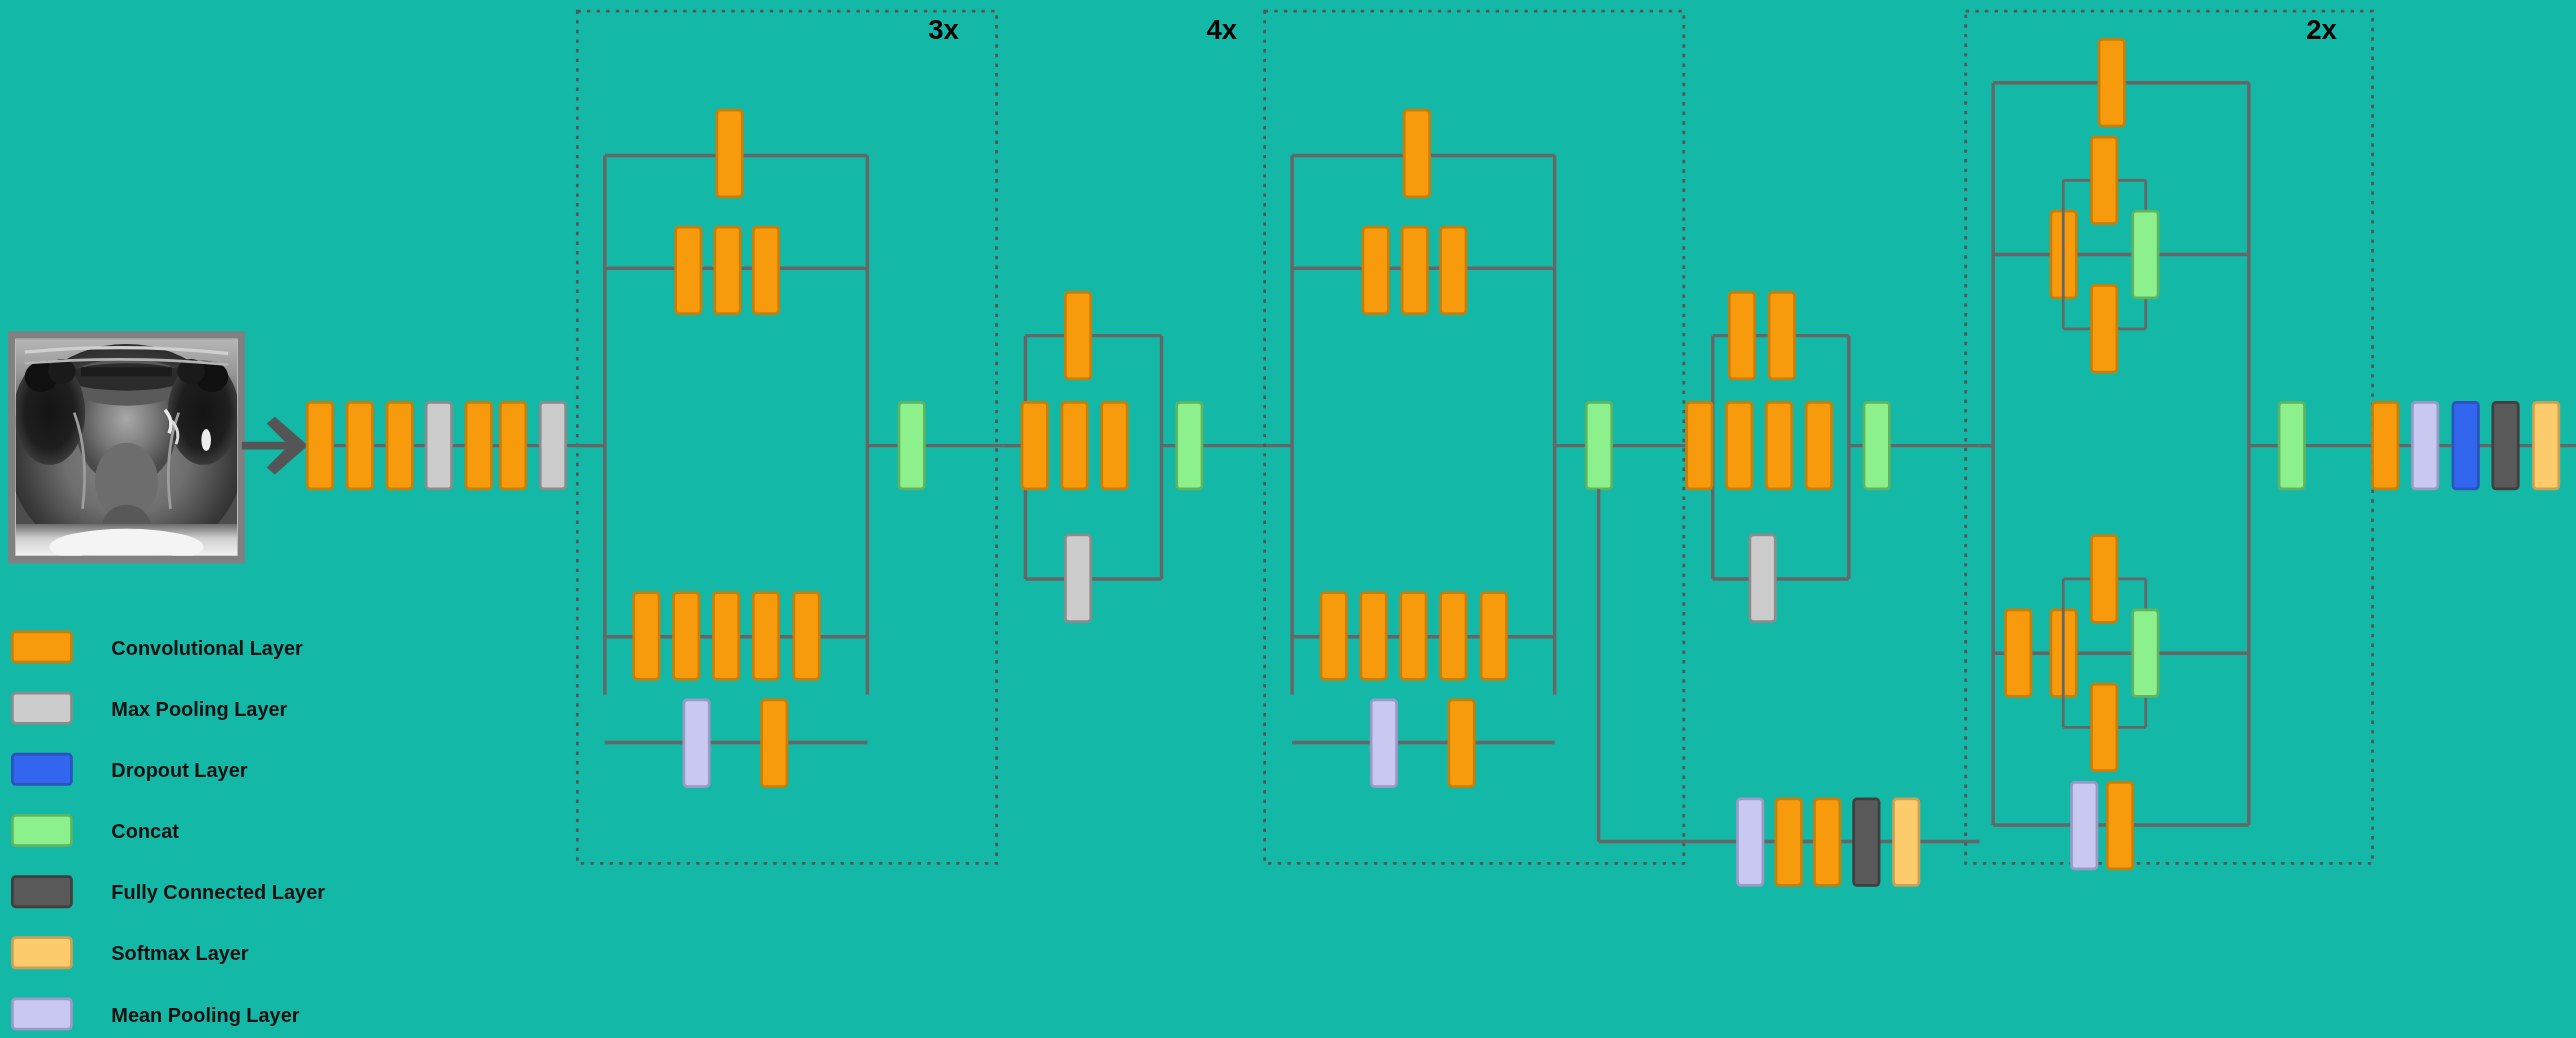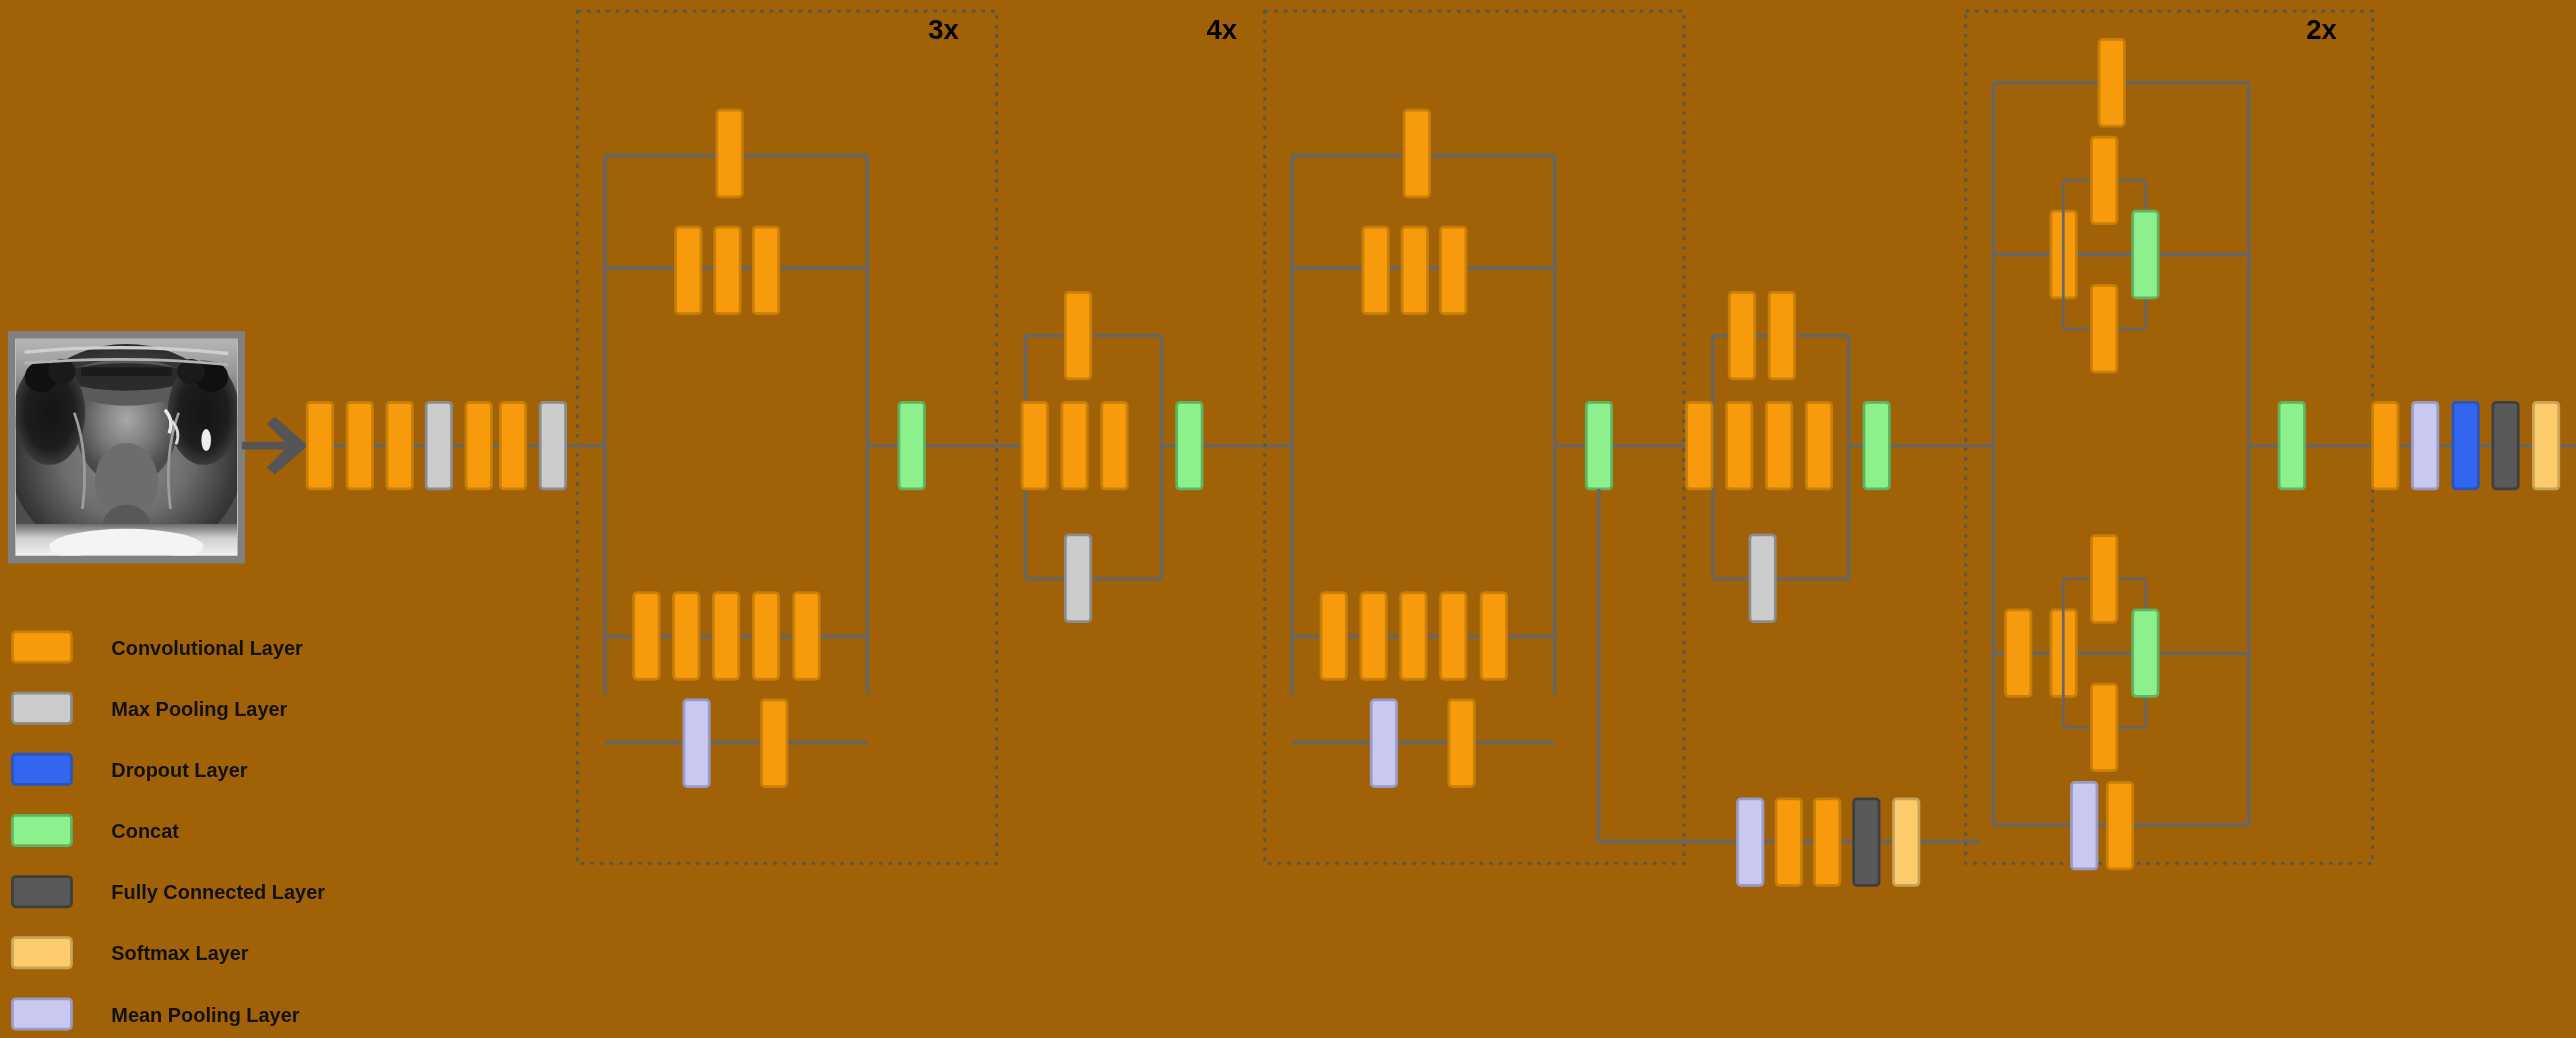--- a/index.html
+++ b/index.html
@@ -10,21 +10,21 @@
   body {
     width: 2576px;
     height: 1039px;
     font-family: "Liberation Sans", sans-serif;
     overflow: hidden;
   }
   #stage {
     position: relative;
     width: 2576px;
     height: 1039px;
-    background: #a16207;
+    background: #14b8a6;
   }
   #diagram-svg {
     position: absolute;
     left: 0;
     top: 0;
     width: 2576px;
     height: 1039px;
     display: block;
   }
   .legend-text {

